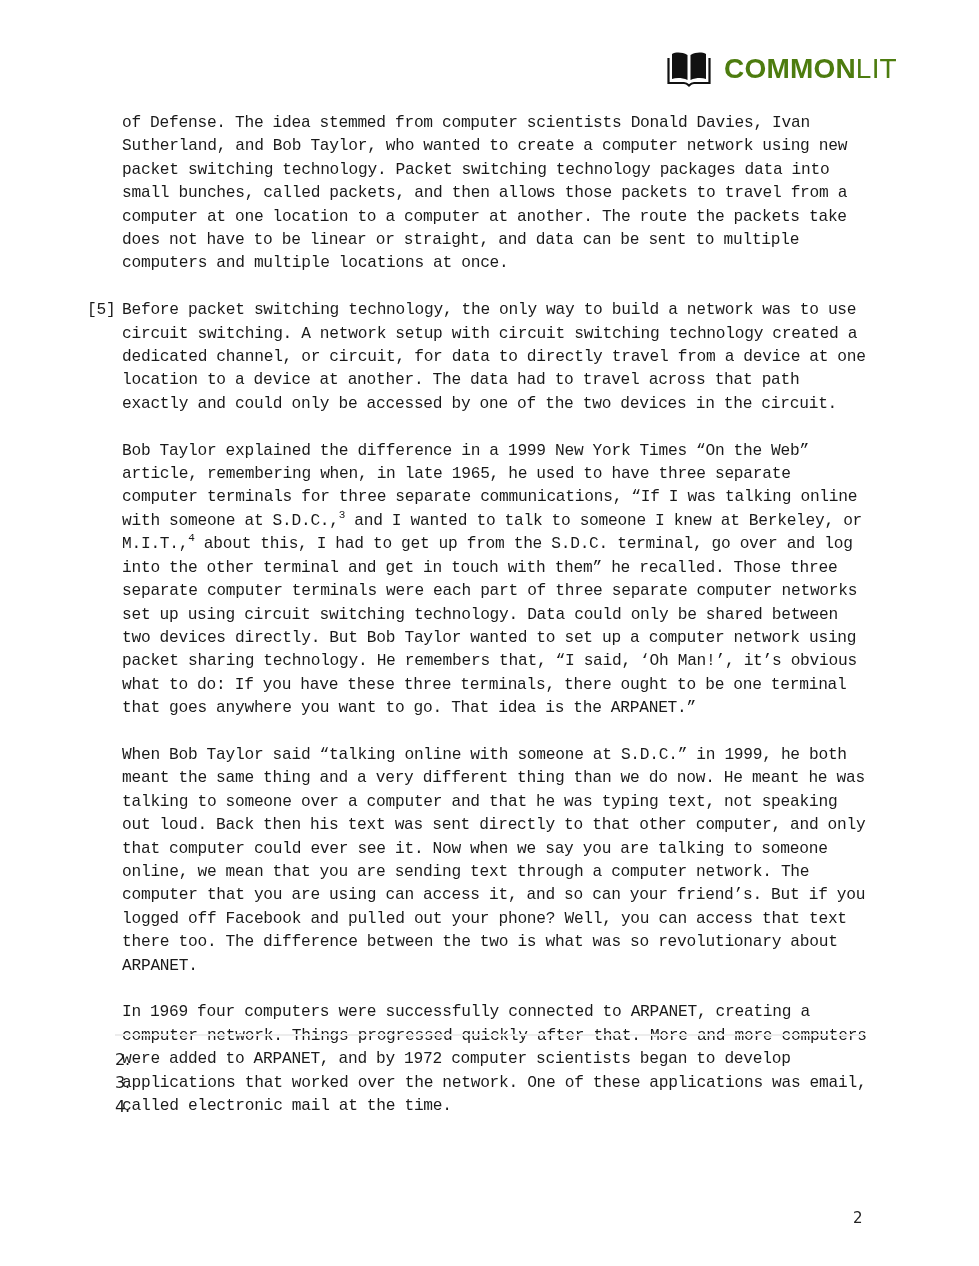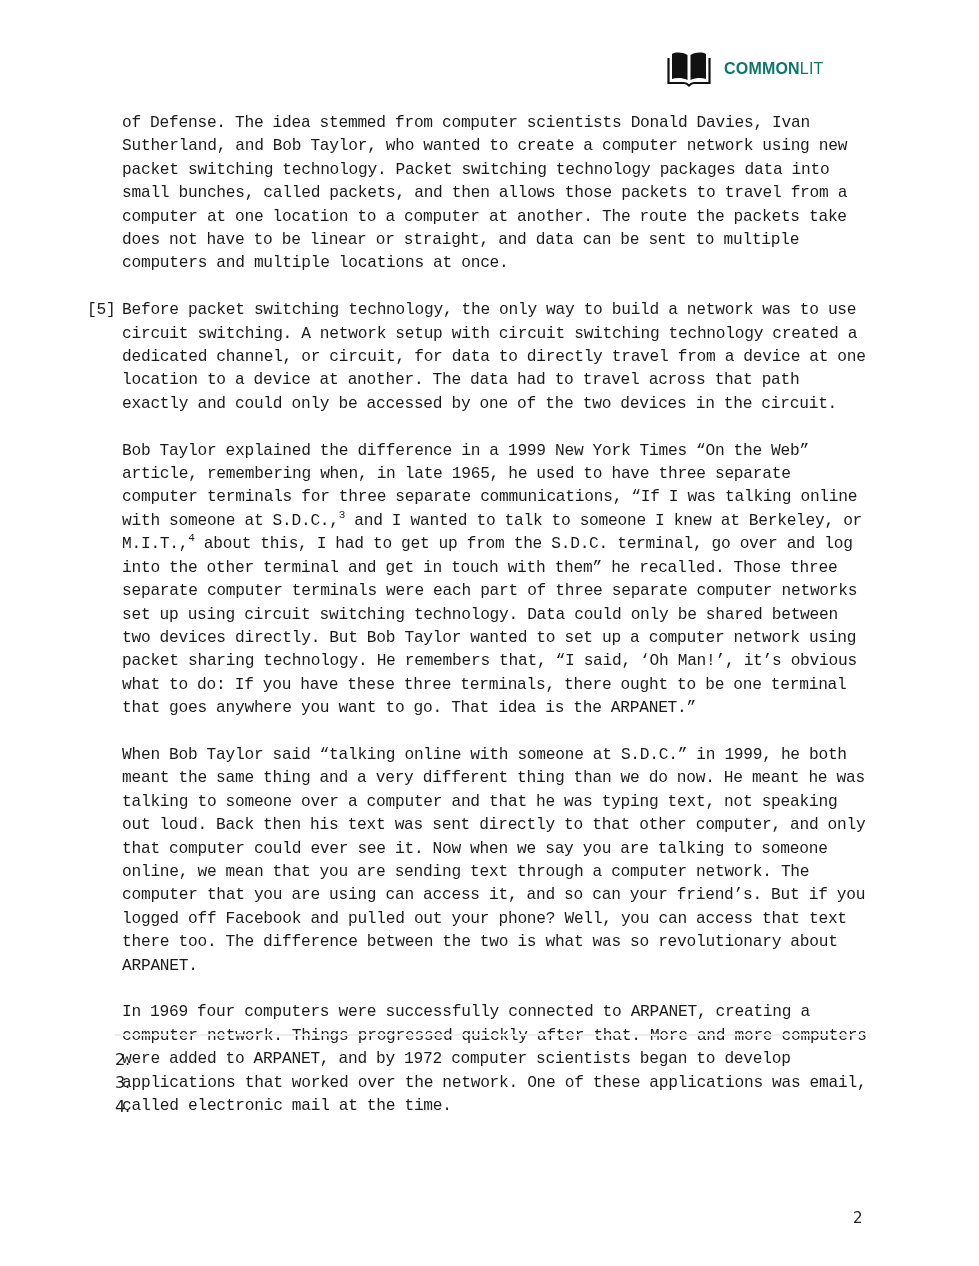--- a/index.html
+++ b/index.html
@@ -24,23 +24,23 @@
       align-items: center;
     }
     .logo-icon {
       width: 46px;
       height: 36px;
       margin-right: 12px;
       display: block;
     }
     .logo-text {
       font-family: "Liberation Sans", sans-serif;
-      font-size: 16px;
+      font-size: 28px;
       letter-spacing: 0.2px;
-      color: #0f766e;
+      color: #4d7c0f;
       line-height: 1;
     }
     .logo-text .bold { font-weight: bold; }
     .logo-text .light { font-weight: normal; }
 
     .content {
       position: absolute;
       left: 122px;
       top: 112px;
       width: 750px;

